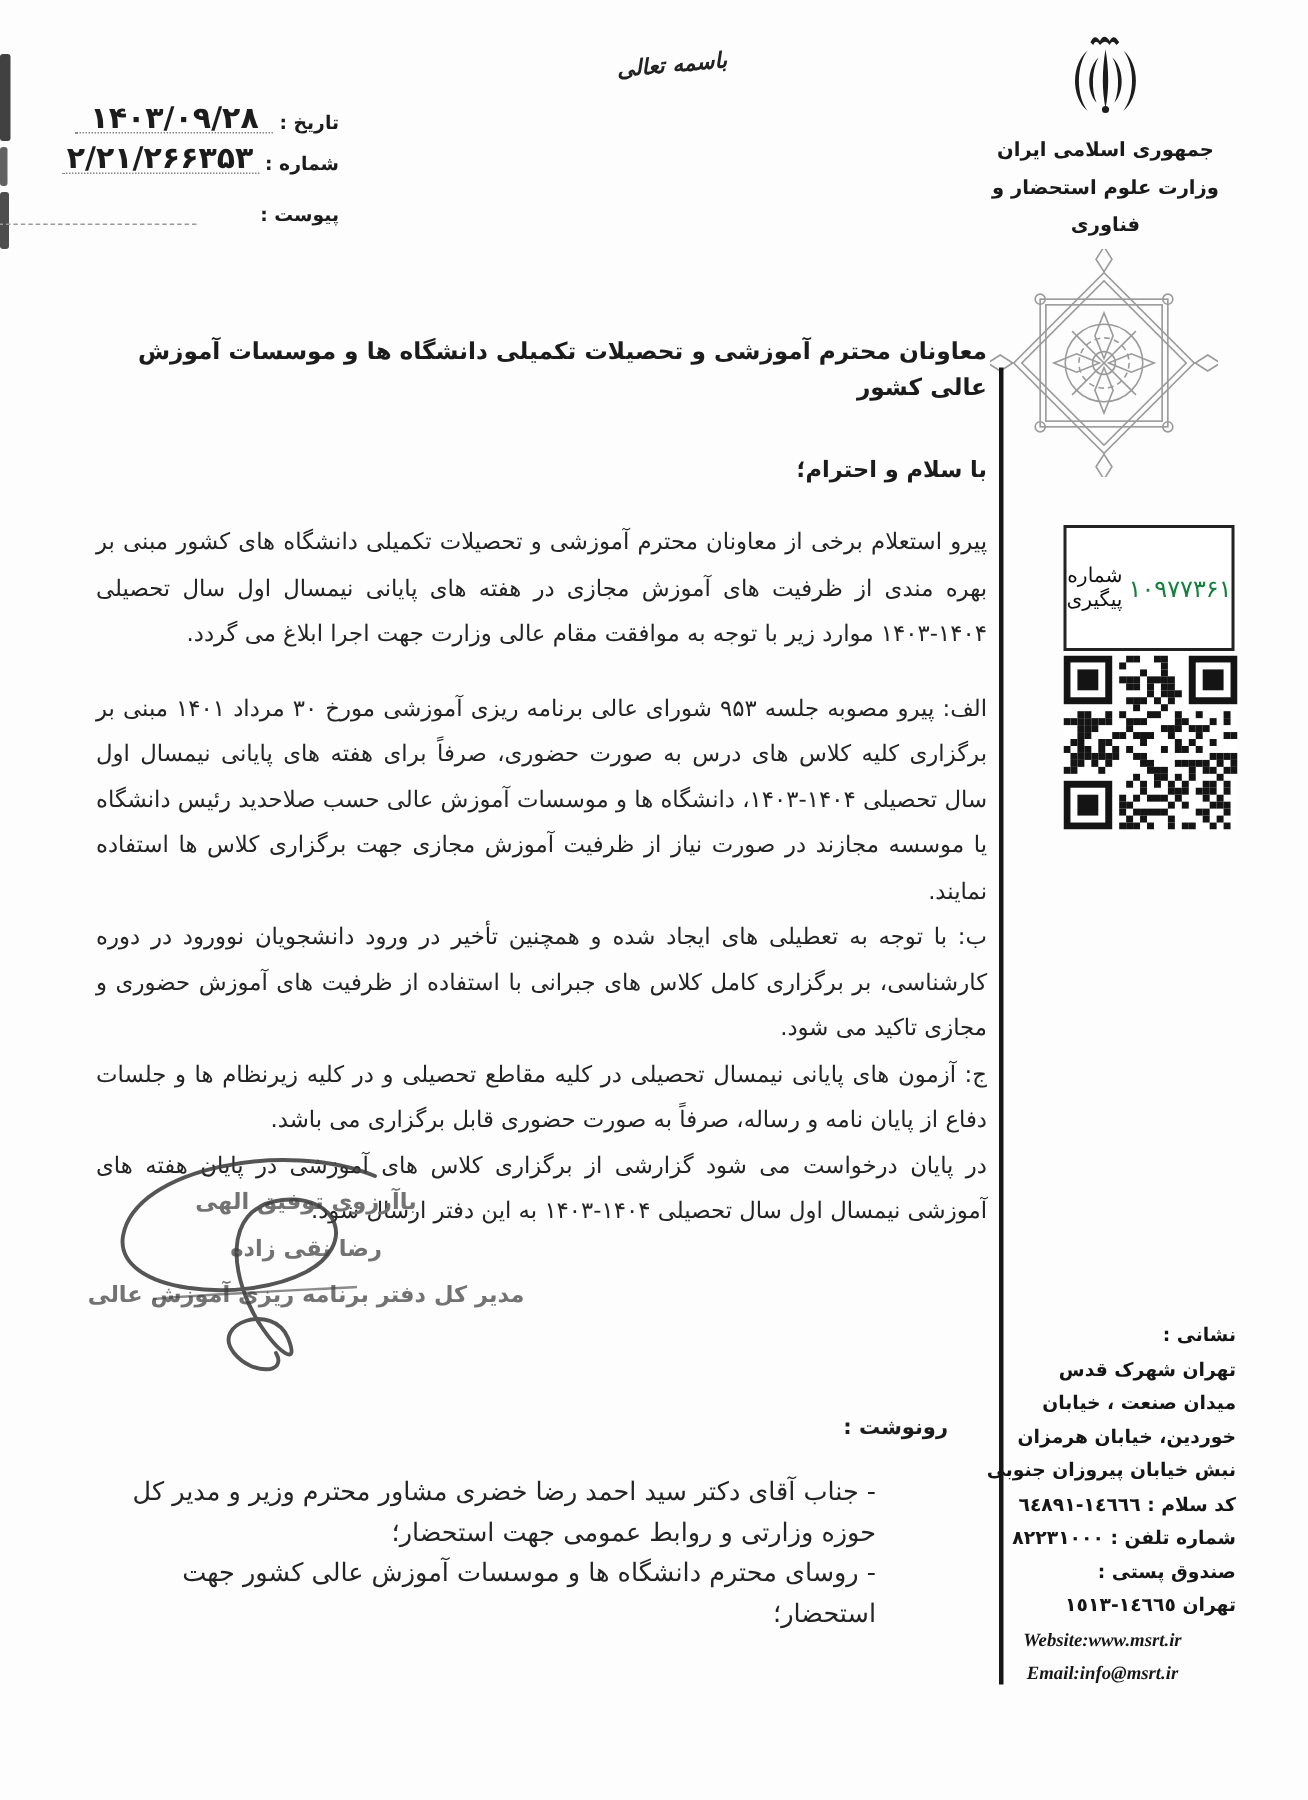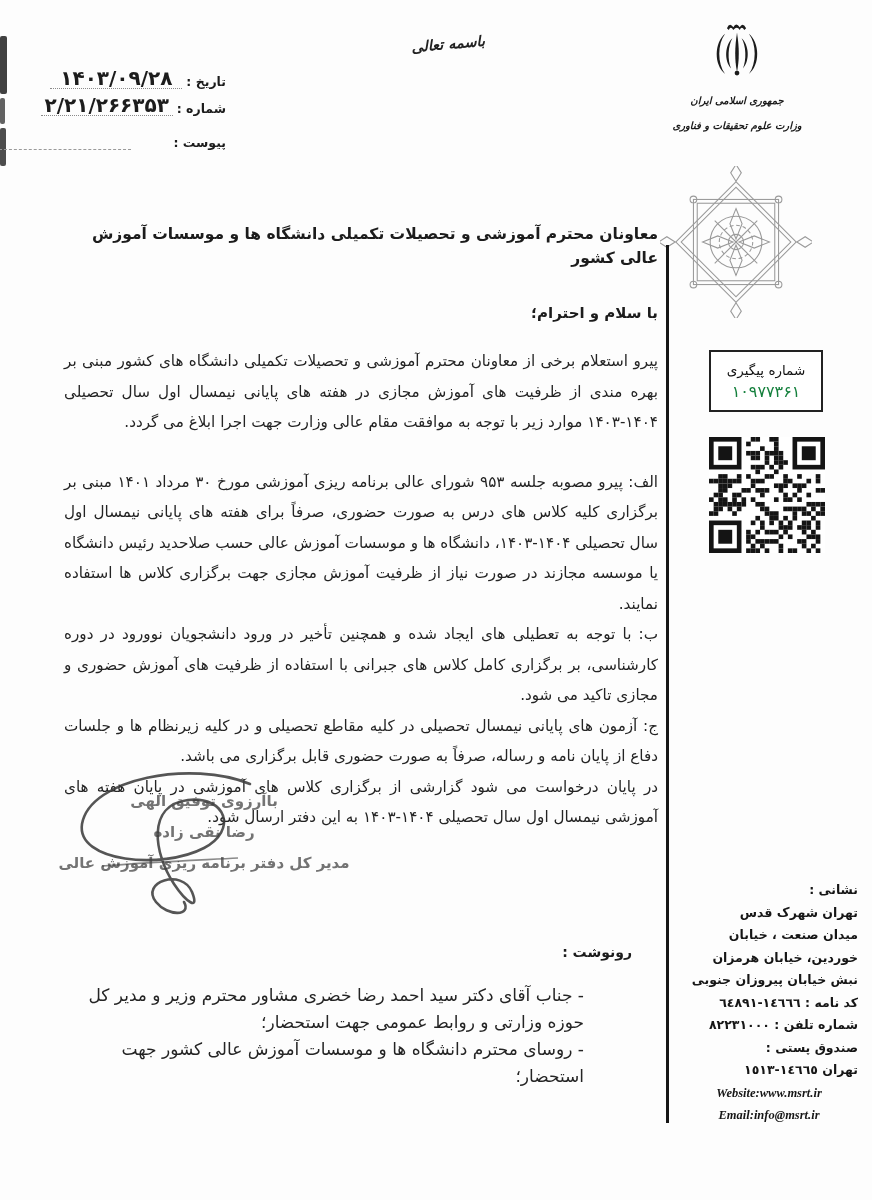--- a/index.html
+++ b/index.html
@@ -15,58 +15,58 @@
   .smudge.s2 { left:0; top:98px;  width:5px; height:26px; opacity:.7; }
   .smudge.s3 { left:0; top:128px; width:6px; height:38px; opacity:.8; }
   
   .bismillah {
     position:absolute; left:398px; top:36px; width:100px; text-align:center;
     font-size:14.5px; font-weight:bold; font-style:italic; transform:rotate(-5deg);
     color:#222;
   }
   .emblem-block { position:absolute; left:652px; top:20px; width:170px; text-align:center; }
   .emblem-block svg { display:block; margin:0 auto 4px auto; }
-  .emblem-line { direction:rtl; font-size:10px; font-weight:bold; font-style:italic; line-height:25px; color:#1a1a1a; }
+  .emblem-line { direction:rtl; font-size:13px; font-weight:bold; line-height:25px; color:#1a1a1a; }
   .meta-block { position:absolute; left:16px; top:68px; width:210px; direction:rtl; }
   .meta-row { display:flex; align-items:flex-end; margin-bottom:6px; }
   .meta-label { font-size:12.5px; font-weight:bold; white-space:nowrap; padding-left:4px; }
   .meta-value {
     font-size:20px; font-weight:bold; letter-spacing:1px; text-align:center;
     min-width:132px; border-bottom:1px dotted #8a8a8a; line-height:20px;
   }
   .meta-row.attachment { margin-top:16px;gap:38px; }
   .meta-value.empty { height:18px; border-bottom:1px dashed #9a9a9a; }
   
   .ornament { position:absolute; left:660px; top:166px; }
   
   .divider { position:absolute; left:666px; top:245px; width:3px; height:878px; background:#161616; }
   .tracking-box {
-    position:absolute; left:709px; top:350px; width:114px; height:62px;
-    border:2px solid #222; display:flex; flex-direction:column; justify-content:center;
+    position:absolute; left:709px; top:350px; width:114px; height:84px;
+    border:2px solid #222; display:flex; flex-direction:row; justify-content:center;
     align-items:center; gap:4px; background:#fff;
   }
   .tracking-label { direction:rtl; font-size:13.5px; color:#111; }
   .tracking-number { font-size:16px; color:#15803d; letter-spacing:1.5px; }
   .qr-wrap { position:absolute; left:709px; top:437px; width:116px; height:116px; }
   .address {
-    position:absolute; left:678px; top:879px; width:180px; direction:rtl;
+    position:absolute; left:644px; top:879px; width:180px; direction:rtl;
     text-align:right; font-size:12.5px; font-weight:bold; line-height:22.5px;
     padding-left:2px; color:#161616;
   }
   .address .ltr { direction:ltr; unicode-bidi:isolate; }
   .address .web { direction:ltr; text-align:center; font-style:italic;font-family:Liberation Serif, serif; }
   
   .letter { position:absolute; left:64px; top:222px; width:594px; direction:rtl; }
   .recipient { font-weight:bold; font-size:15.5px; line-height:24px; margin-bottom:34px; text-align:right; }
   .salutation { font-weight:bold; font-size:15px; margin-bottom:24px; text-align:right; }
   .para {
     font-size:15.2px; line-height:30.5px; text-align:justify; text-align-last:right;
     color:#242424;
   }
-  .para.intro { margin-bottom:29px; }
+  .para.intro { margin-bottom:19px; }
   
   .sig-block {
     position:absolute; left:28px; top:786px; width:352px; text-align:center;
     direction:rtl; font-weight:bold; font-size:15px; line-height:31px; color:#737373;
   }
   .sig-scribble { position:absolute; left:42px; top:770px; pointer-events:none; }
   
   .cc-block { position:absolute; left:76px; top:944px; width:556px; direction:rtl; }
   .cc-label { font-weight:bold; font-size:14px; text-align:right; }
   .cc-items { margin:22px 48px 0 0; font-size:17px; line-height:27px; color:#242424; }
@@ -91,21 +91,21 @@
           <path d="M30,14 C27.4,30 27.4,44 30,57 C32.6,44 32.6,30 30,14 Z"></path>
           <circle cx="30" cy="58" r="2.6"></circle>
           <path d="M25,20 C17,27 15.5,44 23.5,53 C19.5,44 20,28 25,20 Z"></path>
           <path d="M35,20 C43,27 44.5,44 36.5,53 C40.5,44 40,28 35,20 Z"></path>
           <path d="M17,15 C5,25 4.5,49 17,59 C8.5,48 8.5,26 17,15 Z"></path>
           <path d="M43,15 C55,25 55.5,49 43,59 C51.5,48 51.5,26 43,15 Z"></path>
         </g>
       </svg>
     </span>
     <div class="emblem-line">جمهوری اسلامی ایران</div>
-    <div class="emblem-line">وزارت علوم تحقیقات و فناوری</div>
+    <div class="emblem-line">وزارت علوم استحضار و فناوری</div>
   </div>
 
   <div class="meta-block">
     <div class="meta-row">
       <span class="meta-label">تاریخ :</span>
       <span class="meta-value">۱۴۰۳/۰۹/۲۸</span>
     </div>
     <div class="meta-row">
       <span class="meta-label">شماره :</span>
       <span class="meta-value">۲/۲۱/۲۶۶۳۵۳</span>
@@ -344,21 +344,21 @@
         <rect x="4.64" y="88.16" width="23.2" height="23.2" fill="#fff"></rect>
         <rect x="9.28" y="92.8" width="13.919999999999998" height="13.919999999999998" fill="#141414"></rect>
       </svg></div>
 
   <div class="address">
     <div>نشانی :</div>
     <div>تهران شهرک قدس</div>
     <div>میدان صنعت ، خیابان</div>
     <div>خوردین، خیابان هرمزان</div>
     <div>نبش خیابان پیروزان جنوبی</div>
-    <div><span>کد نامه :</span> <span class="ltr">١٤٦٦٦-٦٤٨٩١</span></div>
+    <div><span>کد سلام :</span> <span class="ltr">١٤٦٦٦-٦٤٨٩١</span></div>
     <div><span>شماره تلفن :</span> <span class="ltr">٨٢٢٣١٠٠٠</span></div>
     <div>صندوق پستی :</div>
     <div><span>تهران</span> <span class="ltr">١٤٦٦٥-١٥١٣</span></div>
     <div class="web">Website:www.msrt.ir</div>
     <div class="web">Email:info@msrt.ir</div>
   </div>
 
   <div class="letter">
     <div class="recipient">معاونان محترم آموزشی و تحصیلات تکمیلی دانشگاه ها و موسسات آموزش عالی کشور</div>
     <div class="salutation">با سلام و احترام؛</div>

